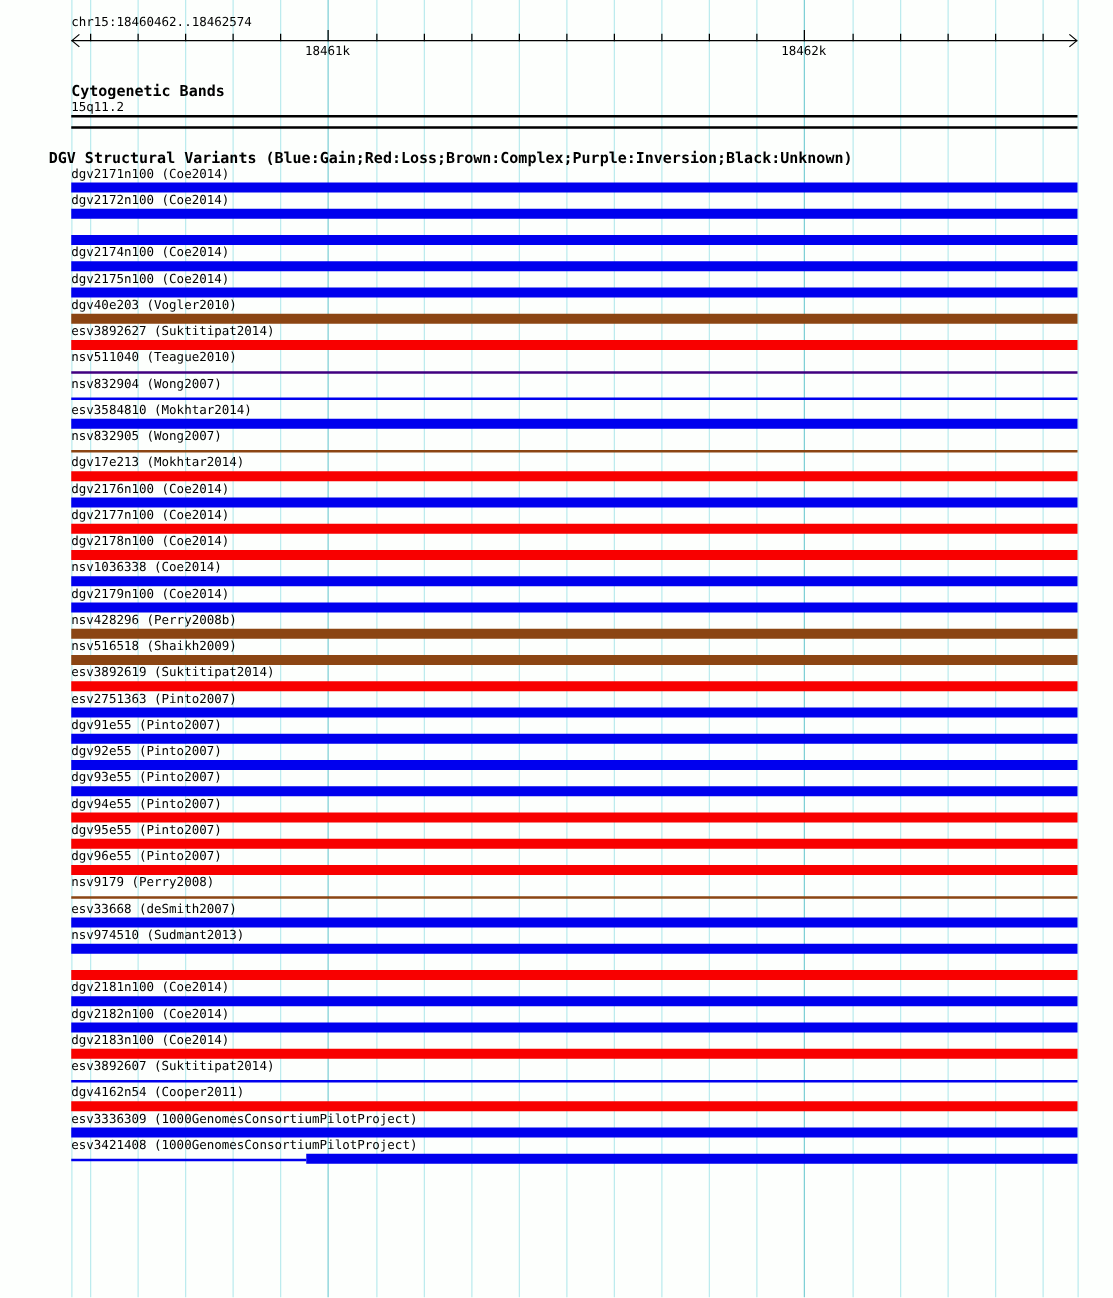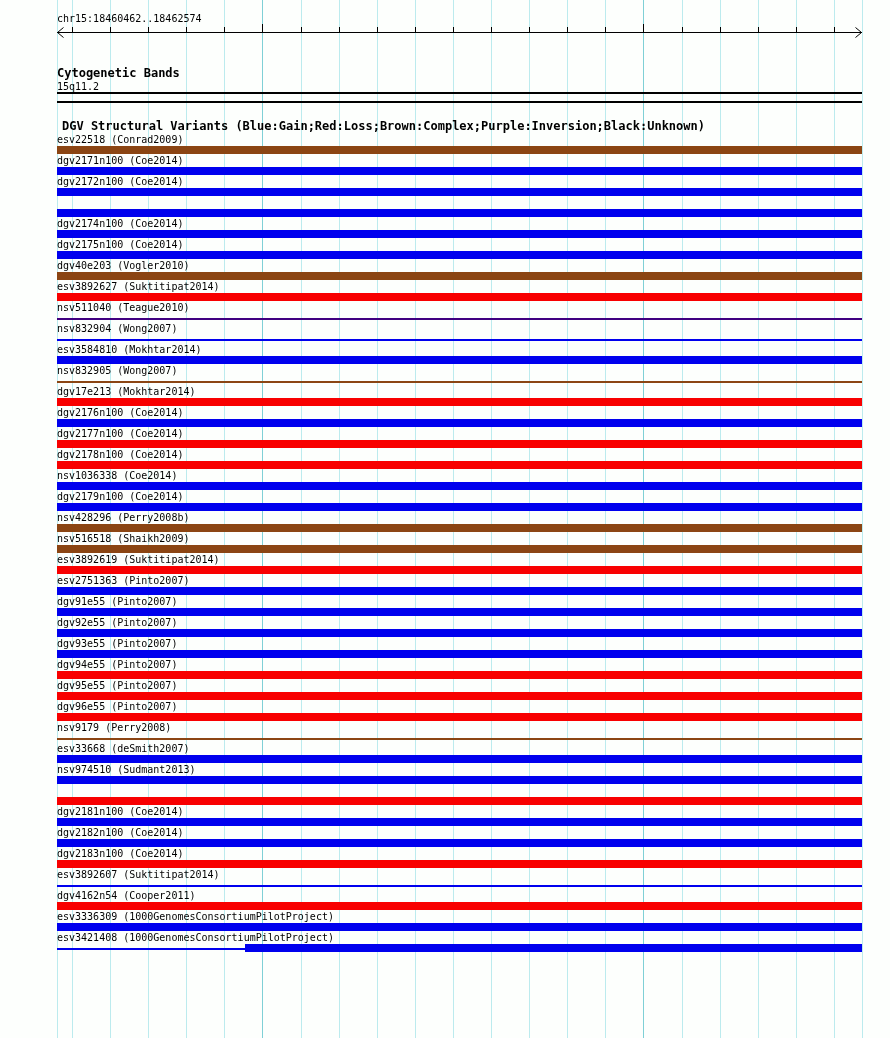--- a/index.html
+++ b/index.html
@@ -19,21 +19,21 @@
   .layer{position:absolute;z-index:1;}
   #region-label{left:57px;top:12px;font-size:10px;line-height:13px;white-space:nowrap;}
   #ruler-svg{left:0;top:0;}
   .tick-label{position:absolute;top:35px;font-size:10px;line-height:13px;transform:translateX(-50%);white-space:nowrap;}
   #cyto-title{left:57px;top:66px;font-size:12px;font-weight:bold;line-height:14px;white-space:nowrap;}
   #cyto-band-label{left:57px;top:80px;font-size:10px;line-height:13px;white-space:nowrap;}
   #cyto-band-rect{
     left:57px;top:92px;width:805px;height:7px;
     border-top:2px solid #000;border-bottom:2px solid #000;background:transparent;
   }
-  #dgv-title{left:62px;top:119px;font-size:12px;font-weight:bold;line-height:14px;white-space:nowrap;}
+  #dgv-title{left:39px;top:119px;font-size:12px;font-weight:bold;line-height:14px;white-space:nowrap;}
   #dgv-rows{left:57px;top:134px;width:805px;}
   .vrow{position:relative;height:21px;width:805px;}
   .vlabel{font-size:10px;line-height:12px;height:12px;white-space:nowrap;}
   .vglyph{position:absolute;}
   .vbox{left:0;right:0;top:12px;height:8px;}
   .vline{left:0;right:0;top:16px;height:2px;}
 </style>
 </head>
 <body>
 
@@ -89,34 +89,34 @@
       <line x1="605.5" y1="27" x2="605.5" y2="33" stroke="#000" stroke-width="1"></line>
       <line x1="682.5" y1="27" x2="682.5" y2="33" stroke="#000" stroke-width="1"></line>
       <line x1="720.5" y1="27" x2="720.5" y2="33" stroke="#000" stroke-width="1"></line>
       <line x1="758.5" y1="27" x2="758.5" y2="33" stroke="#000" stroke-width="1"></line>
       <line x1="796.5" y1="27" x2="796.5" y2="33" stroke="#000" stroke-width="1"></line>
       <line x1="834.5" y1="27" x2="834.5" y2="33" stroke="#000" stroke-width="1"></line>
       <line x1="262.5" y1="24" x2="262.5" y2="33" stroke="#000" stroke-width="1"></line>
       <line x1="643.5" y1="24" x2="643.5" y2="33" stroke="#000" stroke-width="1"></line>
     </svg>
 
+  <div id="tick-labels" class="layer" style="left:0;top:0;width:890px;height:50px;">
+      <div class="tick-label" style="left: 262px;">18461k</div>
+      <div class="tick-label" style="left: 643px;">18462k</div>
+    </div>
 
   <div id="cyto-title" class="layer">Cytogenetic Bands</div>
 
   <div id="cyto-band-label" class="layer">15q11.2</div>
 
   <div id="cyto-band-rect" class="layer"></div>
 
   <div id="dgv-title" class="layer">DGV Structural Variants (Blue:Gain;Red:Loss;Brown:Complex;Purple:Inversion;Black:Unknown)</div>
 
   <div id="dgv-rows" class="layer">
-      <div class="vrow">
-        <div class="vlabel">esv22518 (Conrad2009)</div>
-        <div class="vglyph vbox" style="background: rgb(139, 69, 19);"></div>
-      </div>
       <div class="vrow">
         <div class="vlabel">dgv2171n100 (Coe2014)</div>
         <div class="vglyph vbox" style="background: rgb(0, 0, 238);"></div>
       </div>
       <div class="vrow">
         <div class="vlabel">dgv2172n100 (Coe2014)</div>
         <div class="vglyph vbox" style="background: rgb(0, 0, 238);"></div>
       </div>
       <div class="vrow">
         <div class="vglyph vbox" style="background: rgb(0, 0, 238);"></div>

